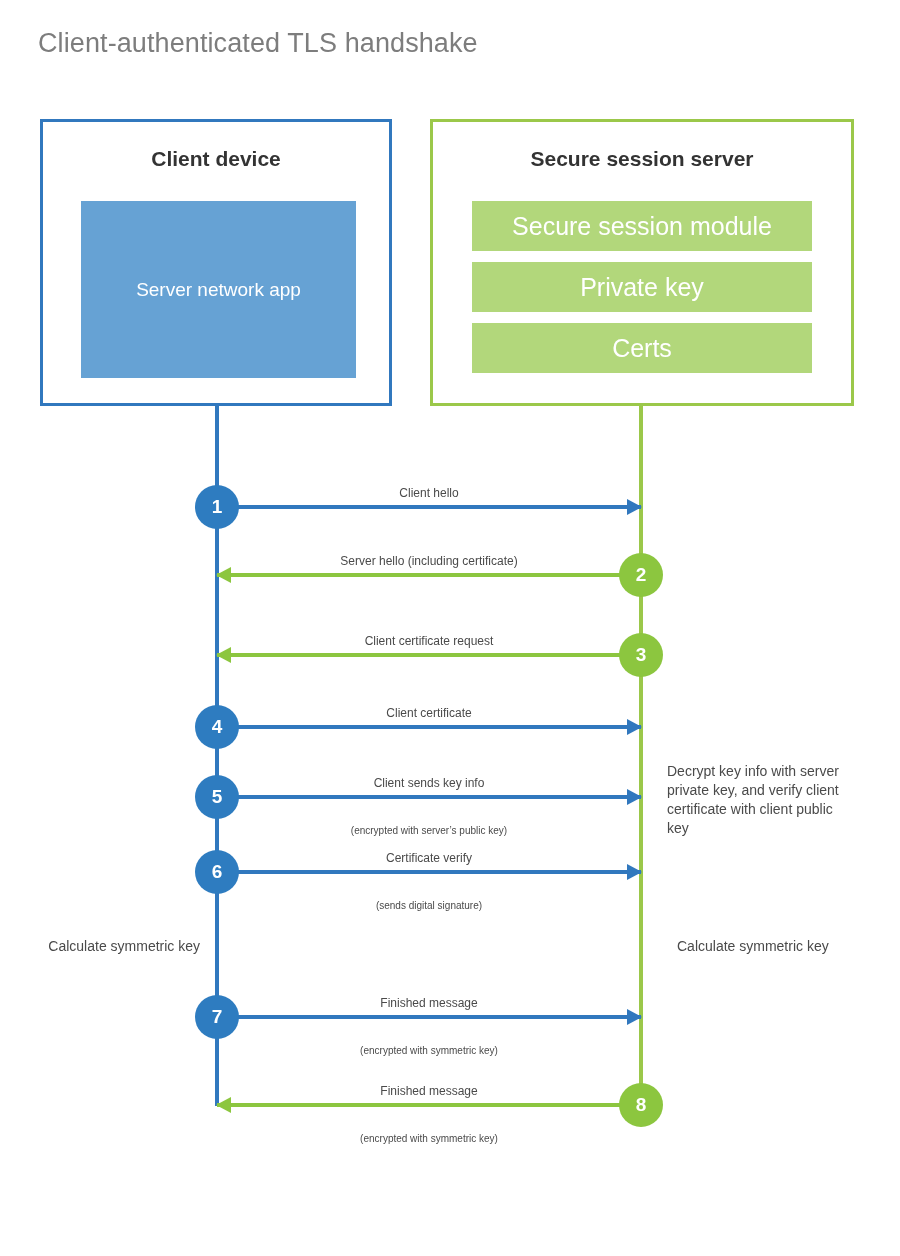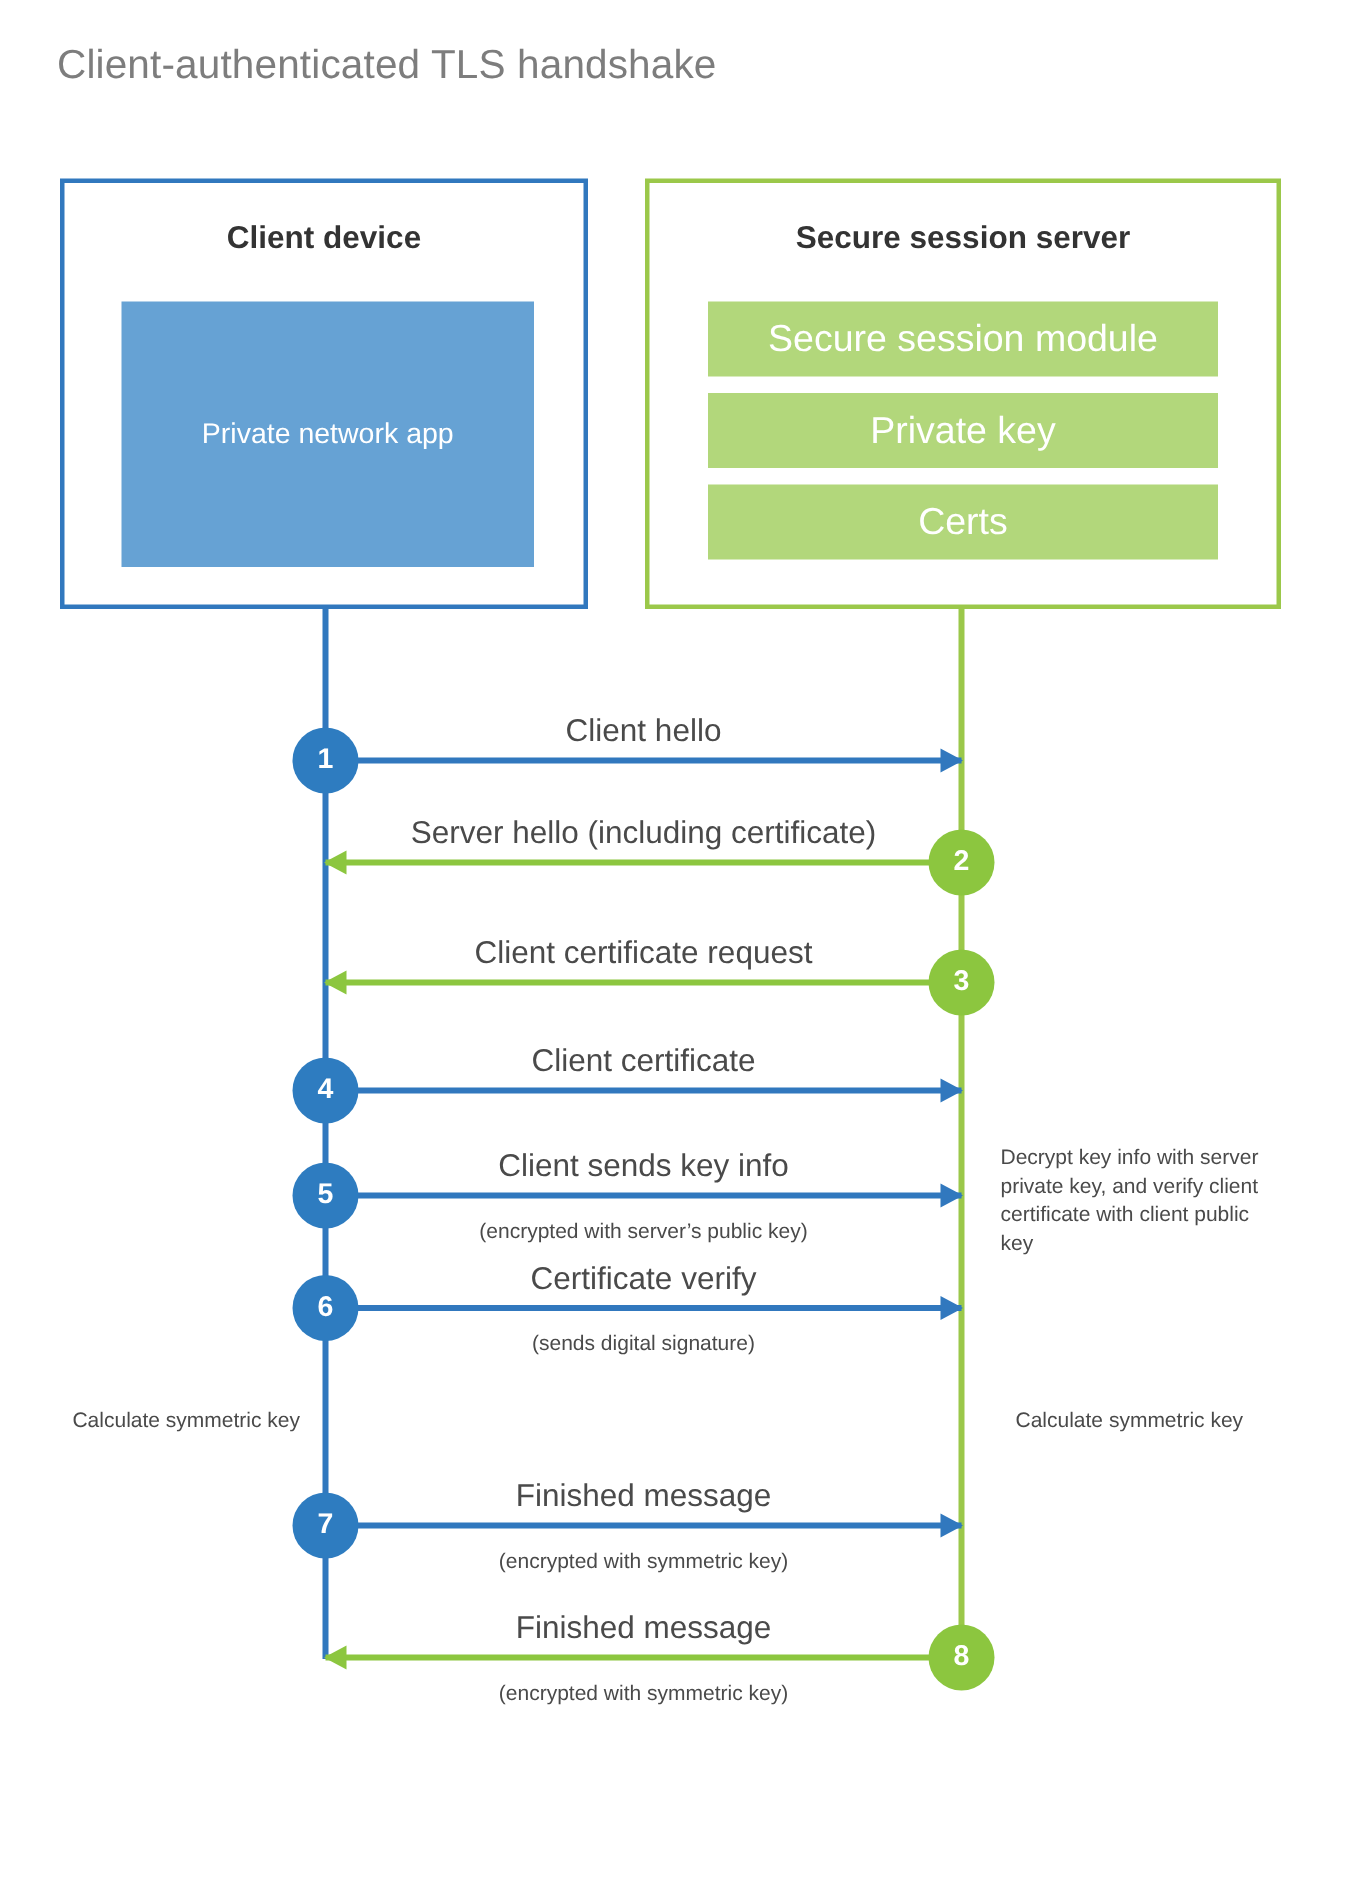--- a/index.html
+++ b/index.html
@@ -164,31 +164,31 @@
     left: -1px;
     border-right: 15px solid #8cc63f;
   }
 
   .msg-label {
     position: absolute;
     left: 0;
     right: 0;
     bottom: 9px;
     text-align: center;
-    font-size: 21px;
+    font-size: 12px;
     color: #4a4a4a;
     white-space: nowrap;
   }
   .msg-sub {
     position: absolute;
     left: 0;
     right: 0;
-    top: 17px;
+    top: 30px;
     text-align: center;
-    font-size: 14px;
+    font-size: 10px;
     color: #4a4a4a;
     white-space: nowrap;
   }
 
   
   .annotation {
     position: absolute;
     font-size: 14px;
     line-height: 1.35;
     color: #4a4a4a;
@@ -202,21 +202,21 @@
 </style>
 </head>
 <body>
 
 <div id="canvas">
 
   <div class="page-title">Client-authenticated TLS handshake</div>
 
   <div class="party-box client">
     <div class="party-title">Client device</div>
-    <div class="client-app">Private network app</div>
+    <div class="client-app">Server network app</div>
   </div>
 
   <div class="party-box server">
     <div class="party-title">Secure session server</div>
     <div class="server-bars">
       <div class="server-bar">Secure session module</div>
       <div class="server-bar">Private key</div>
       <div class="server-bar">Certs</div>
     </div>
   </div>

